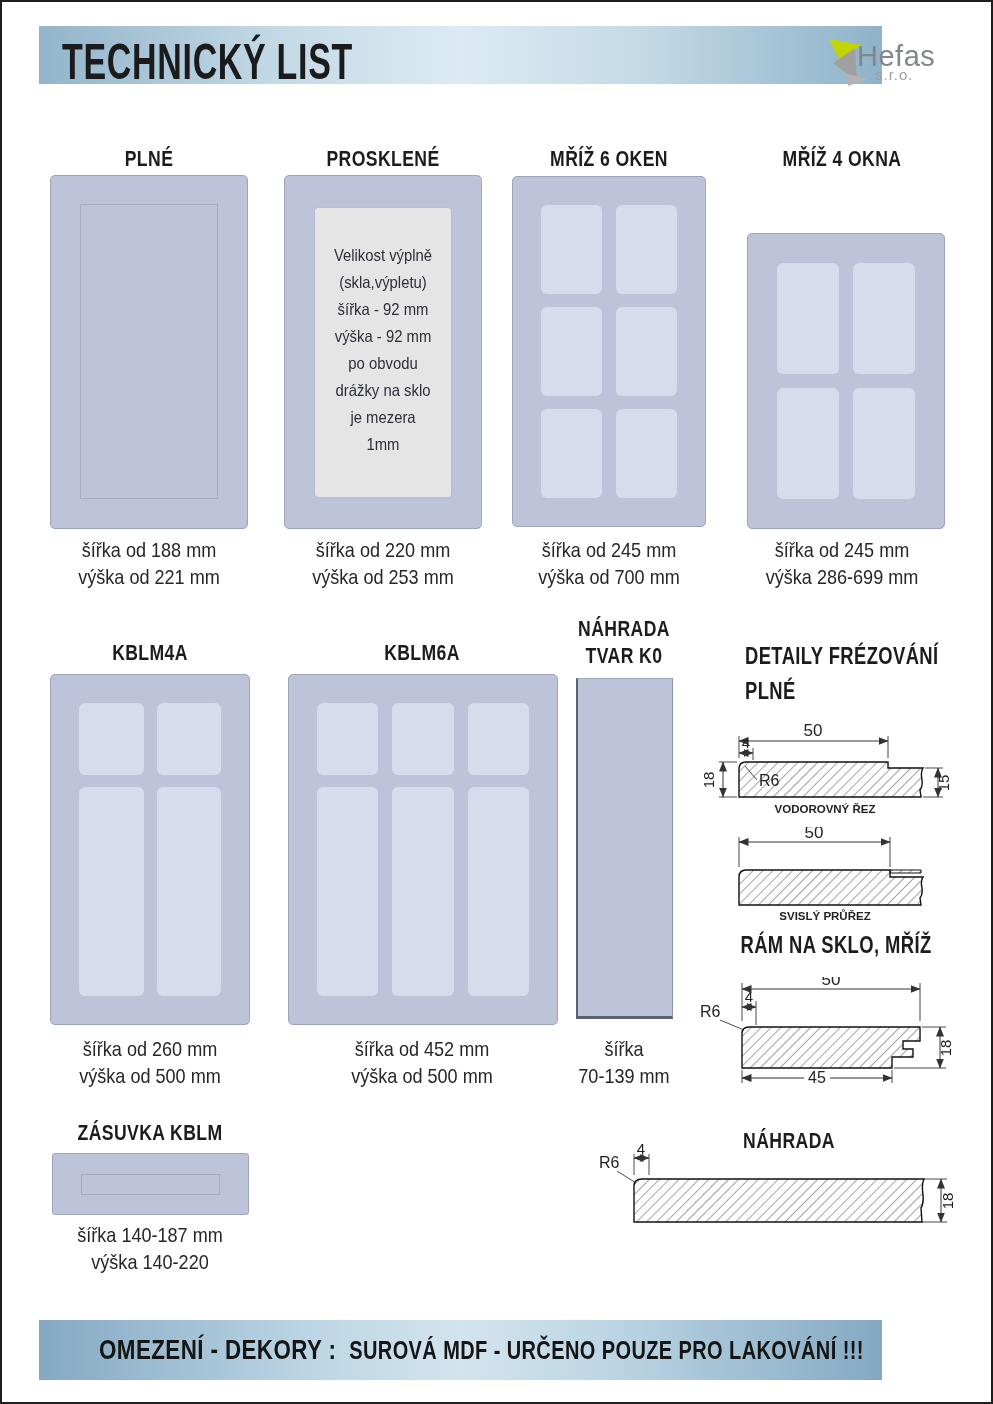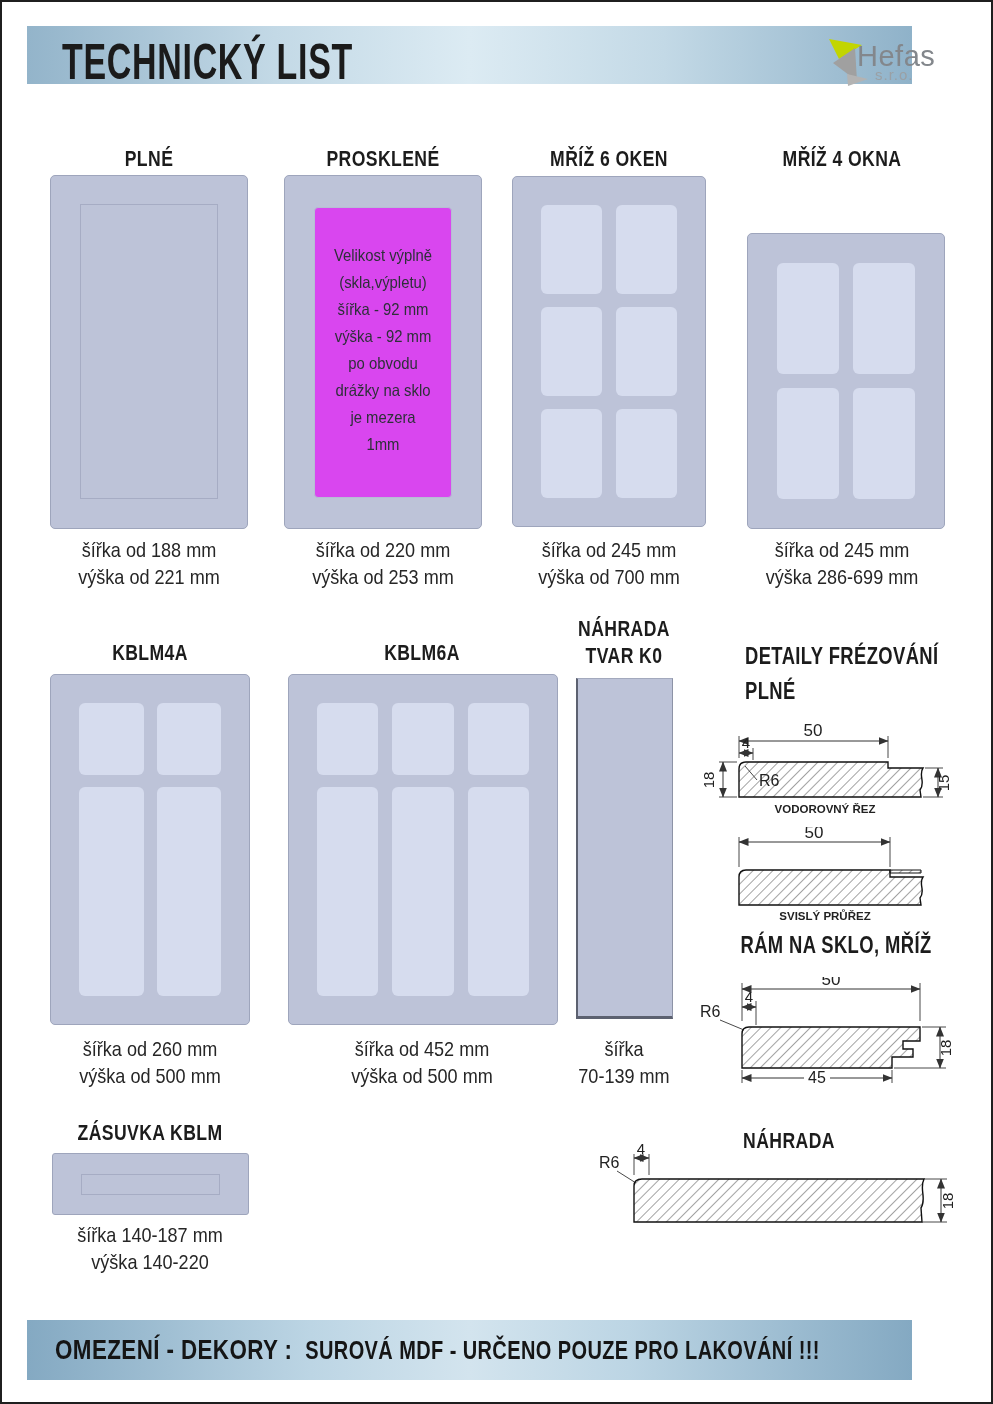--- a/index.html
+++ b/index.html
@@ -1,19 +1,19 @@
 <!DOCTYPE html>
 <html><head>
 <meta charset="utf-8">
 <style>
   html,body{margin:0;padding:0;background:#e8e8e8;font-family:"Liberation Sans",sans-serif;}
   .page{position:relative;width:993px;height:1404px;background:#ffffff;border:2px solid #1f1f1f;box-sizing:border-box;overflow:hidden;margin:0 auto;text-decoration:underline;}
   .abs{position:absolute;}
   
-  .banner{position:absolute;left:25px;width:885px;height:58px;background:linear-gradient(90deg,#93b4ca 0%,#c3d9e6 28%,#dcebf3 50%,#c3d9e6 72%,#8fb2c9 100%);}
+  .banner{position:absolute;left:37px;width:811px;height:58px;background:linear-gradient(90deg,#93b4ca 0%,#c3d9e6 28%,#dcebf3 50%,#c3d9e6 72%,#8fb2c9 100%);padding-left:32px;}
   .banner.top{top:24px;}
   .banner.bottom{top:1318px;height:60px;background:linear-gradient(90deg,#84a9c2 0%,#bcd5e4 32%,#d3e4ee 50%,#bcd5e4 68%,#84a9c2 100%);display:flex;align-items:center;}
   .page-title{position:absolute;left:60px;top:31px;font-size:50px;font-weight:700;color:#1b1b1b;white-space:nowrap;transform:scaleX(0.68);transform-origin:left center;letter-spacing:1px;}
   
   .badge{position:absolute;left:448px;top:36px;width:97px;height:95px;border-radius:50%;background:#7ba7bf;display:flex;flex-direction:column;align-items:center;justify-content:center;}
   .badge .t{color:#ffffff;font-weight:700;font-size:24px;transform:scaleX(0.85);white-space:nowrap;}
   .badge .b{color:#ffffff;font-weight:700;font-size:26px;transform:scaleX(0.85);white-space:nowrap;}
   .badge .line{width:60px;height:3px;background:#ffffff;margin:4px 0;}
   
   .logo-name{position:absolute;left:855px;top:38px;font-size:29px;color:#83878c;letter-spacing:0.5px;}
@@ -23,21 +23,21 @@
   .lbl.left{text-align:left;transform-origin:left center;}
   .dims{position:absolute;font-size:21px;color:#262626;text-align:center;line-height:27px;white-space:nowrap;transform:scaleX(0.86);}
   
   .door{position:absolute;background:#bdc3d8;border:1px solid #9ea5bc;border-radius:5px;box-sizing:border-box;}
   .pane{background:#d6dcee;border-radius:6px;}
   .inner-line{position:absolute;border:1px solid #a6acc4;}
   .grid2x3{display:grid;grid-template-columns:1fr 1fr;grid-template-rows:1fr 1fr 1fr;gap:13px 14px;padding:28px;}
   .grid2x2{display:grid;grid-template-columns:1fr 1fr;grid-template-rows:1fr 1fr;gap:14px;padding:29px;}
   .gridk4{display:grid;grid-template-columns:1fr 1fr;grid-template-rows:72px 1fr;gap:12px 13px;padding:28px;}
   .gridk6{display:grid;grid-template-columns:1fr 1fr 1fr;grid-template-rows:72px 1fr;gap:12px 14px;padding:28px;}
-  .glass-note{position:absolute;left:29px;top:31px;right:29px;bottom:30px;background:#d946ef;border:1px solid #b6bdd4;border-radius:4px;box-sizing:border-box;padding-top:34px;}
+  .glass-note{position:absolute;left:29px;top:31px;right:29px;bottom:30px;background:#e5e5e5;border:1px solid #b6bdd4;border-radius:4px;box-sizing:border-box;padding-top:34px;}
   .glass-note div{font-size:16.5px;line-height:27px;color:#2d3038;text-align:center;transform:scaleX(0.9);white-space:nowrap;}
   .k0bar{position:absolute;left:574px;top:676px;width:97px;height:341px;background:#bdc3d8;box-sizing:border-box;border-top:1px solid #a3a9bd;border-right:1px solid #8d93a6;border-left:2px solid #5c6170;border-bottom:3px solid #5c6170;}
   .footer-inner{padding-left:35px;display:flex;align-items:baseline;transform:scaleX(0.8);transform-origin:left center;white-space:nowrap;}
   .footer-inner .fl{font-weight:700;font-size:28px;color:#151515;letter-spacing:0.5px;}
   .footer-inner .ft{font-weight:700;font-size:25px;color:#151515;margin-left:16px;letter-spacing:0.5px;}
   svg text{font-family:"Liberation Sans",sans-serif;fill:#222222;}
 </style>
 </head>
 <body>
 

